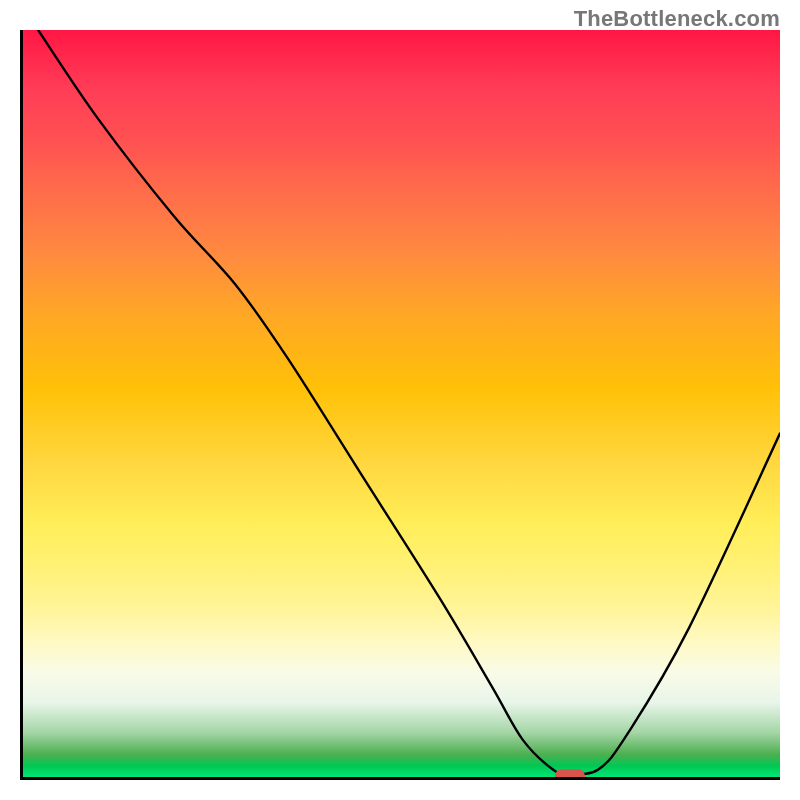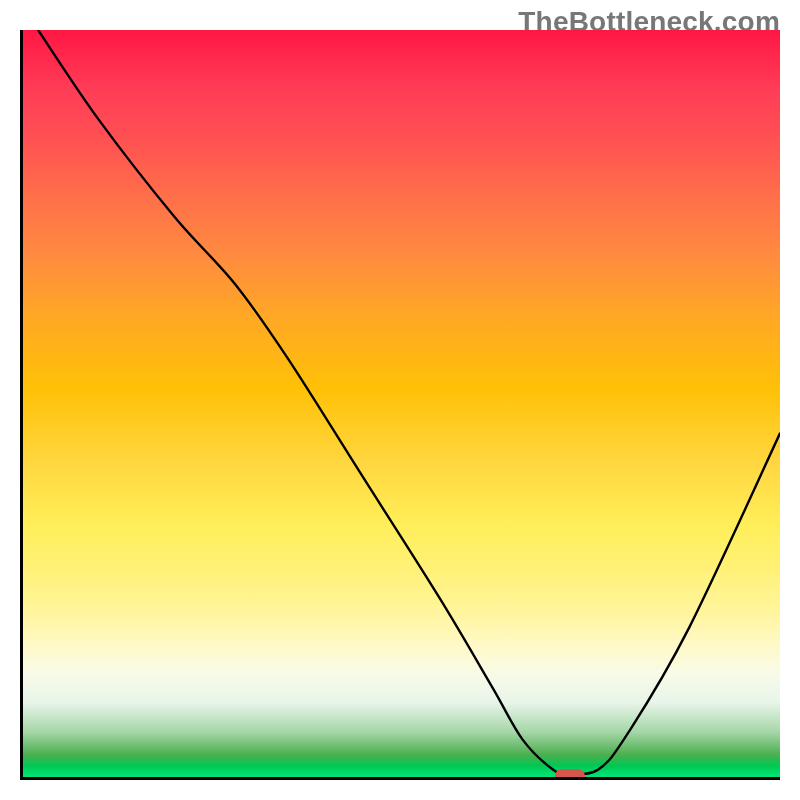--- a/index.html
+++ b/index.html
@@ -43,21 +43,21 @@
     position: absolute;
     left: 0; top: 0;
     width: 100%; height: 100%;
     pointer-events: none;
   }
   .watermark {
     position: absolute;
     top: 6px;
     right: 20px;
     font-family: Arial, Helvetica, sans-serif;
-    font-size: 28px;
+    font-size: 22px;
     font-weight: 600;
     color: #777;
     letter-spacing: 0.2px;
   }
   .marker {
     position: absolute;
     width: 30px;
     height: 14px;
     background: #d9534f;
     border-radius: 7px;

